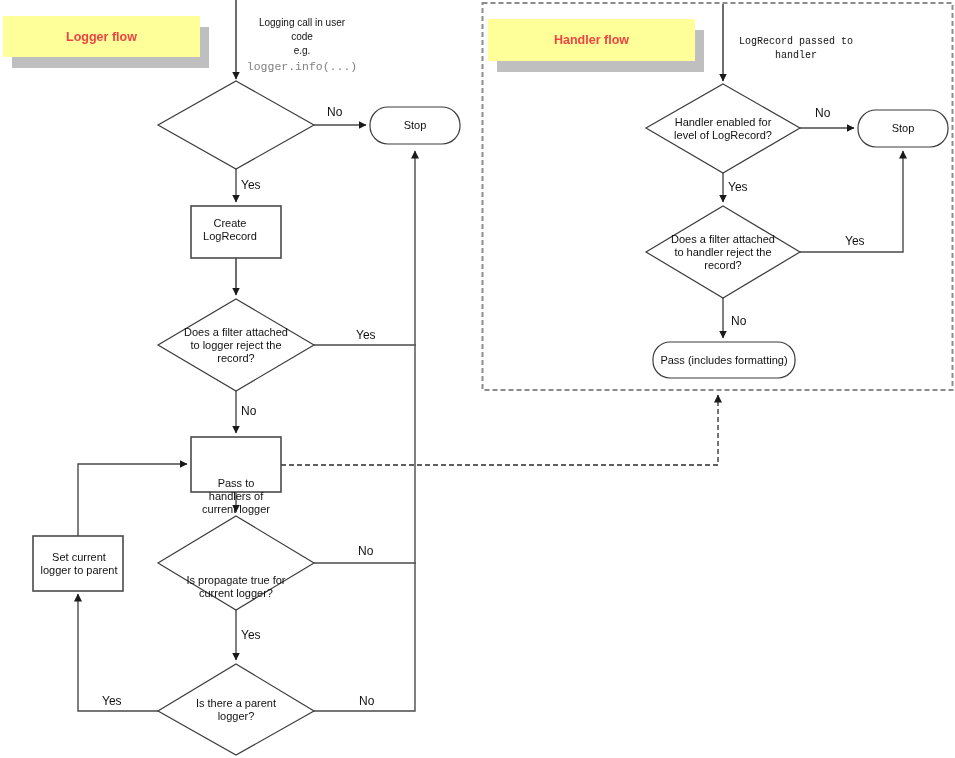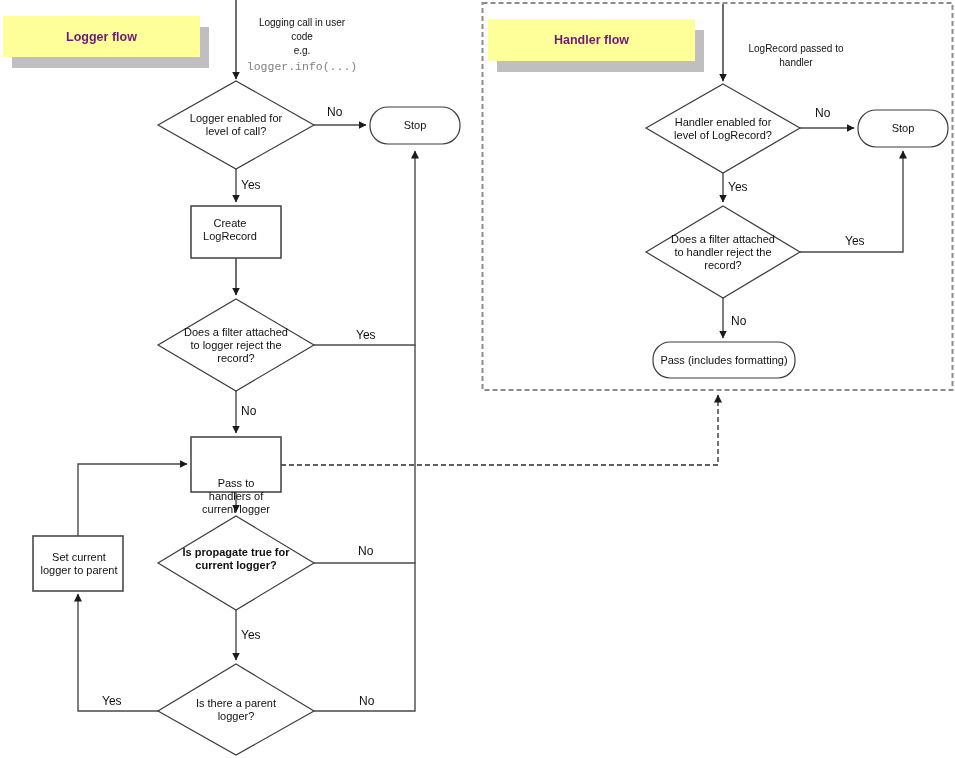--- a/index.html
+++ b/index.html
@@ -9,21 +9,21 @@
     background:#ffffff;
     font-family:"Liberation Sans", sans-serif;
     overflow:hidden;
   }
   #shapes{position:absolute;left:0;top:0;width:955px;height:758px;}
   .flow-title{
     position:absolute;
     background:#FFFF99;
     box-shadow:9px 11px 0 0 #BFBFBF;
     display:flex;align-items:center;justify-content:center;
-    font-weight:bold;font-size:12.5px;color:#701a75;
+    font-weight:bold;font-size:12.5px;color:#ef4444;
     z-index:3;
   }
   .node-label{
     position:absolute;
     display:flex;align-items:center;justify-content:center;
     text-align:center;
     white-space:pre-line;
     font-size:11px;line-height:13px;color:#111;
     z-index:2;
   }
@@ -96,35 +96,33 @@
     <rect x="653" y="342" width="142" height="36" rx="17" fill="#ffffff" stroke="#3C3C3C" stroke-width="1.2"></rect>
   </svg>
 
   <div class="flow-title" style="left:3px;top:16px;width:197px;height:41px;">Logger flow</div>
   <div class="flow-title" style="left:488px;top:19px;width:207px;height:42px;">Handler flow</div>
 
   <div class="entry-text" style="left:238px;top:16px;width:128px;">Logging call in user
 code
 e.g.</div>
   <div class="entry-code" style="left:236px;top:60px;width:132px;">logger.info(...)</div>
-  <div class="entry-text" style="left:725px;top:42px;width:142px;">LogRecord passed to
+  <div class="entry-text" style="left:725px;top:35px;width:142px;font-family:Liberation Mono, monospace;">LogRecord passed to
 handler</div>
 
-  <div class="node-label" style="left:158px;top:81px;width:156px;height:88px;">Logger enabled for
-level of call?</div>
   <div class="node-label" style="left:370px;top:107px;width:90px;height:37px;">Stop</div>
   <div class="node-label" style="left:185px;top:206px;width:90px;height:48px;">Create
 LogRecord</div>
   <div class="node-label" style="left:158px;top:299px;width:156px;height:92px;">Does a filter attached
 to logger reject the
 record?</div>
   <div class="node-label" style="left:191px;top:437px;width:90px;height:55px;margin-top:32px;">Pass to
 handlers of
 current logger</div>
-  <div class="node-label" style="left:158px;top:512px;width:156px;height:94px;font-weight:bold;">Is propagate true for
+  <div class="node-label" style="left:158px;top:540px;width:156px;height:94px;">Is propagate true for
 current logger?</div>
   <div class="node-label" style="left:33px;top:536px;width:92px;height:55px;">Set current
 logger to parent</div>
   <div class="node-label" style="left:158px;top:664px;width:156px;height:91px;">Is there a parent
 logger?</div>
 
   <div class="node-label" style="left:646px;top:84px;width:154px;height:89px;">Handler enabled for
 level of LogRecord?</div>
   <div class="node-label" style="left:858px;top:110px;width:90px;height:37px;">Stop</div>
   <div class="node-label" style="left:646px;top:206px;width:154px;height:92px;">Does a filter attached

